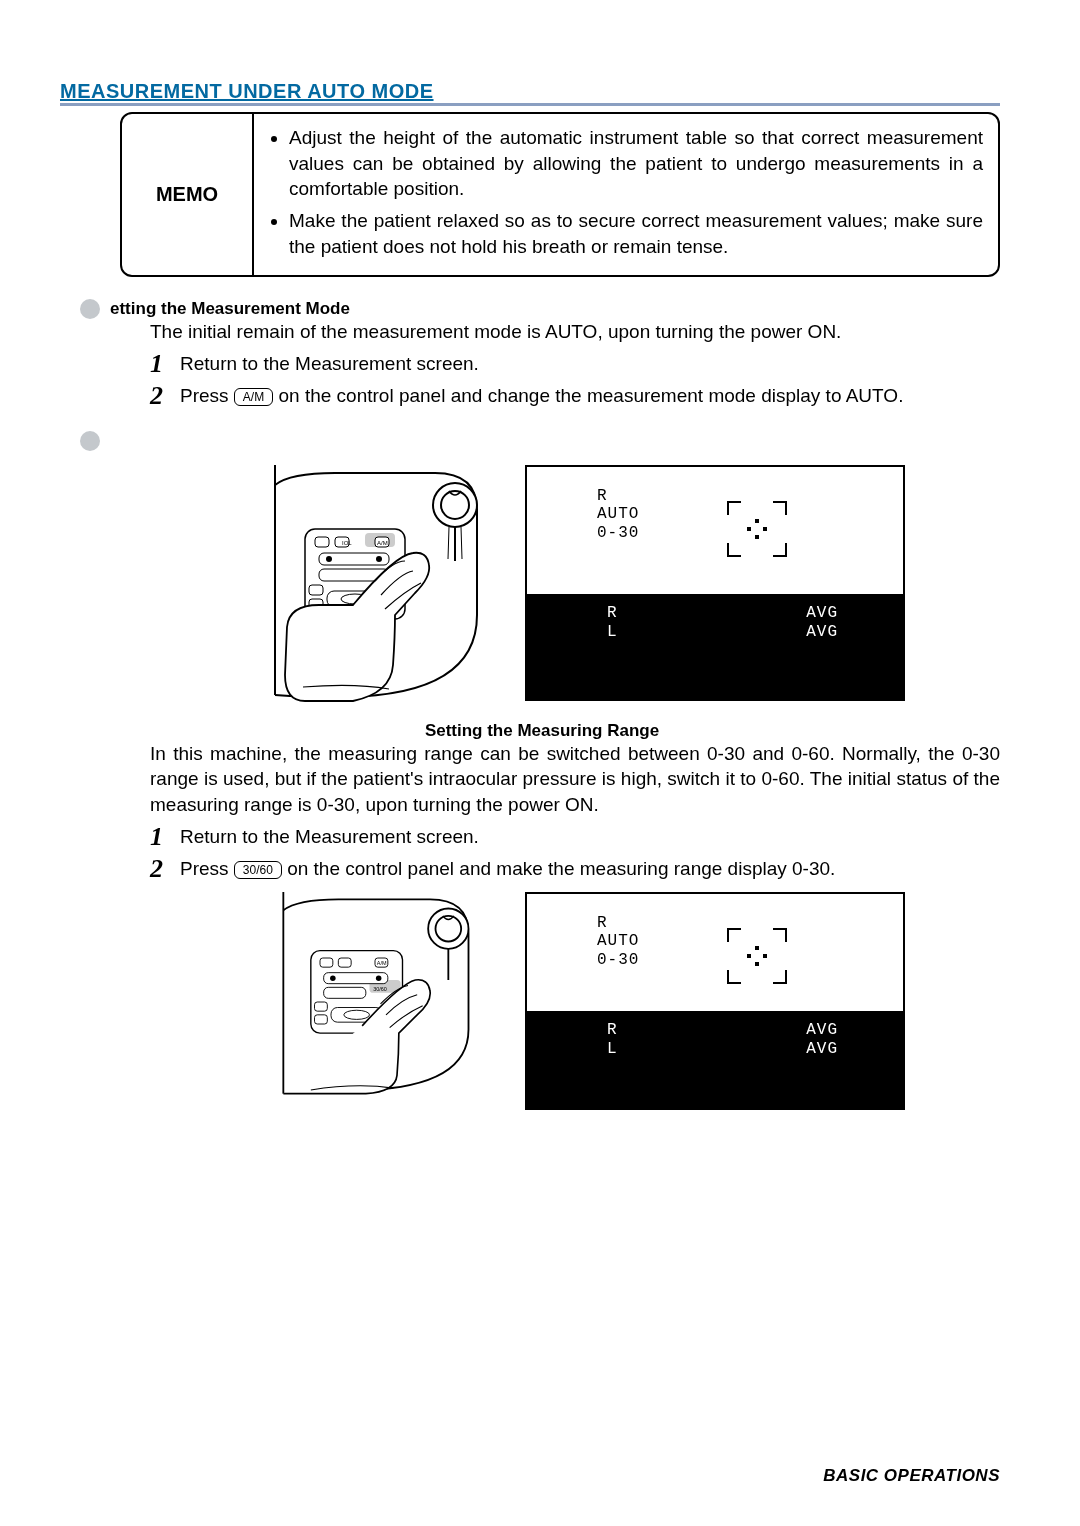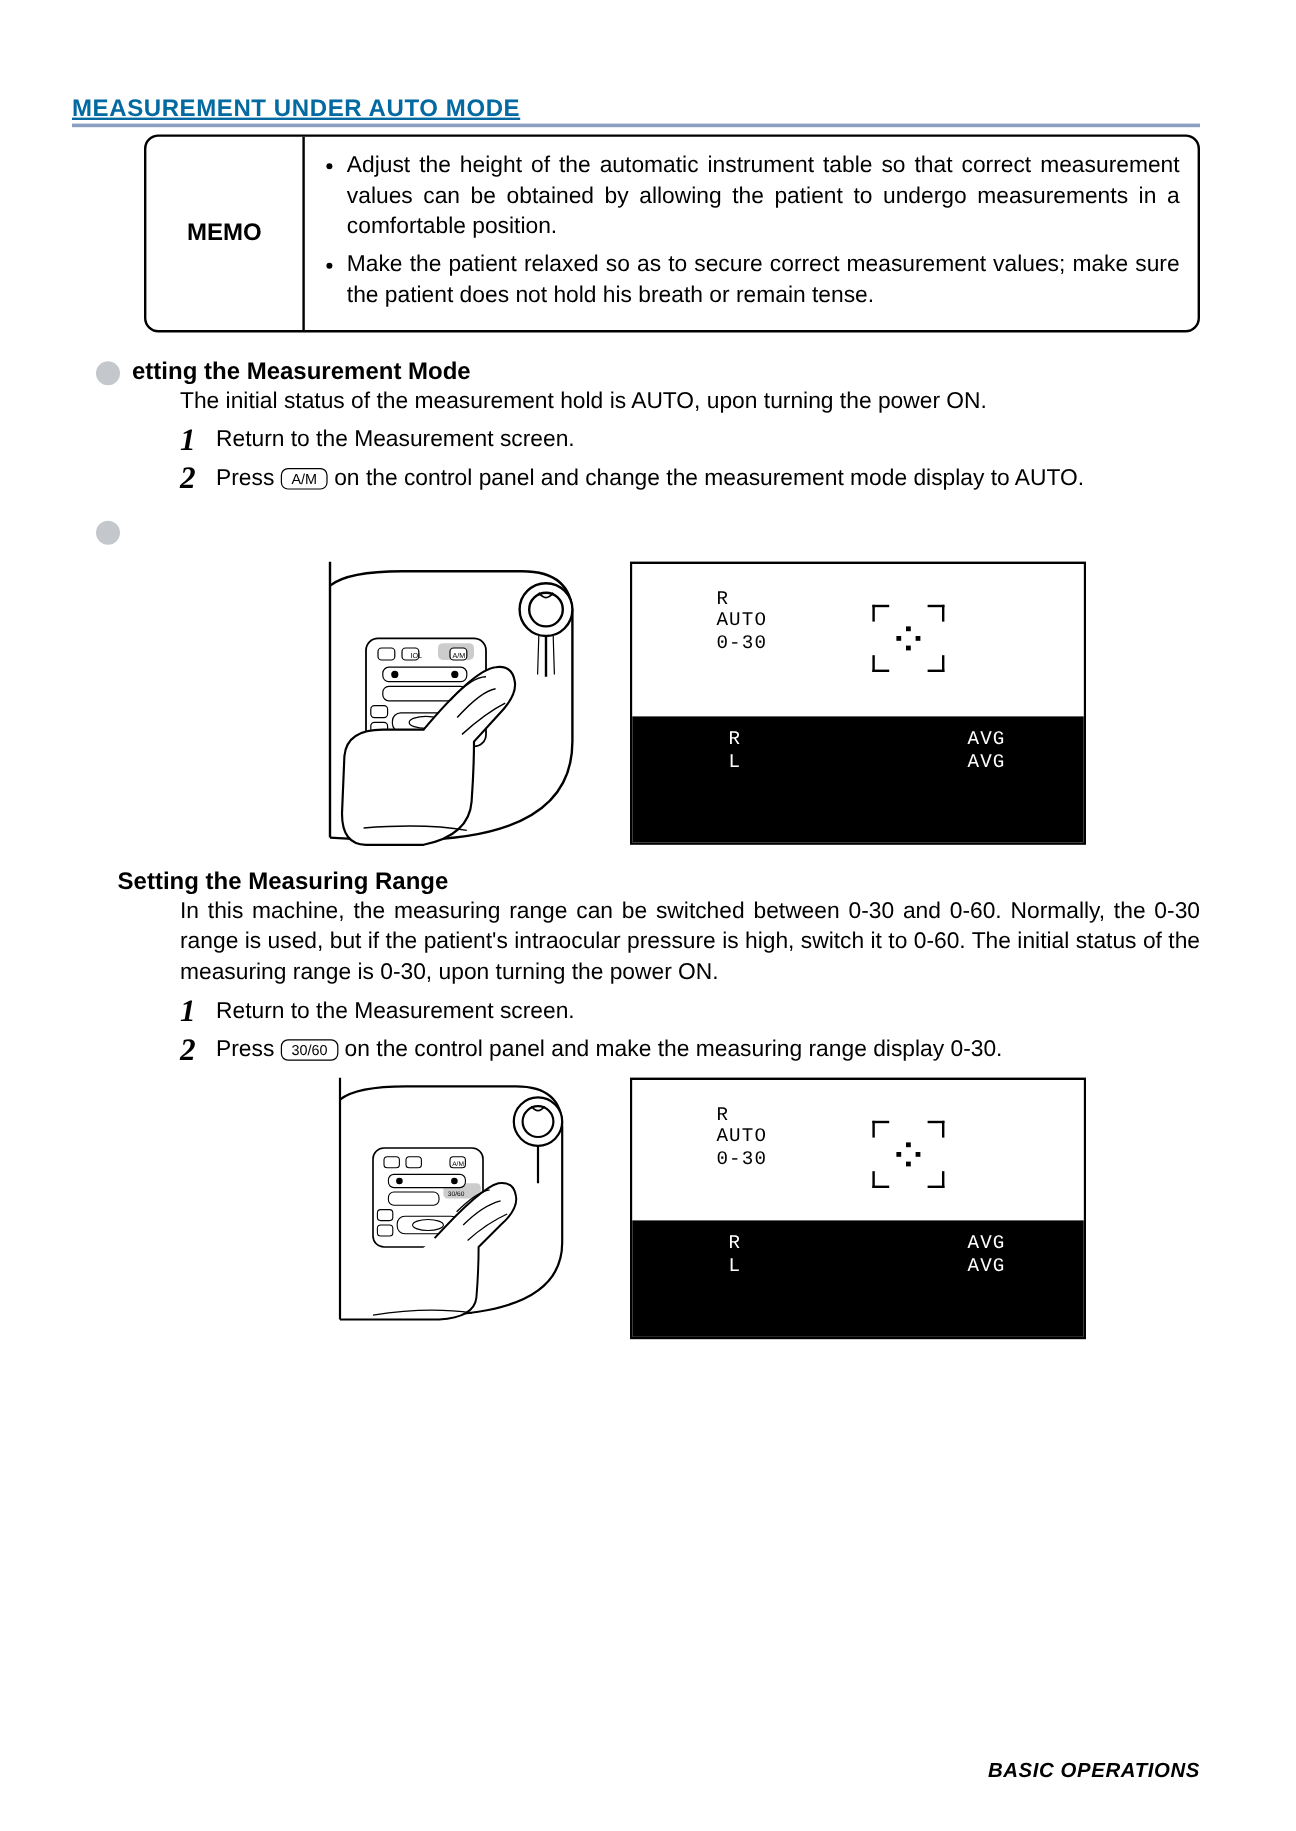--- a/index.html
+++ b/index.html
@@ -69,21 +69,21 @@
   .bullet-gray {
     width: 20px;
     height: 20px;
     border-radius: 50%;
     background: #c4c8cc;
     flex-shrink: 0;
     margin-right: 6px;
   }
   .sub-heading {
     font-weight: bold;
-    font-size: 20px;
+    font-size: 17px;
   }
   .body-text {
     font-size: 19px;
     line-height: 1.35;
     margin-left: 90px;
     text-align: justify;
   }
   .step {
     display: flex;
     align-items: flex-start;
@@ -196,21 +196,22 @@
     font-size: 16px;
     line-height: 1.15;
     letter-spacing: 1px;
     white-space: pre;
     text-align: left;
   }
   .heading2-offset {
     display: flex;
     align-items: center;
     margin-top: 8px;
-    margin-left: 38px;
+    margin-left: 24px;
+    justify-content: center;
   }
   .page-footer {
     position: absolute;
     bottom: 40px;
     right: 80px;
     text-align: right;
   }
   .page-num {
     font-size: 40px;
     font-style: italic;
@@ -257,21 +258,21 @@
         <li>Adjust the height of the automatic instrument table so that correct measurement values can be obtained by allowing the patient to undergo measurements in a comfortable position.</li>
         <li>Make the patient relaxed so as to secure correct measurement values; make sure the patient does not hold his breath or remain tense.</li>
       </ul>
     </div>
   </div>
 
   <div class="sub-heading-row" style="margin-left:20px;">
     <div class="bullet-gray"></div>
     <span class="sub-heading">etting the Measurement Mode</span>
   </div>
-  <div class="body-text">The initial status of the measurement hold is AUTO, upon turning the power ON.</div>
+  <div class="body-text">The initial remain of the measurement mode is AUTO, upon turning the power ON.</div>
 
   <div class="step">
     <div class="step-num">1</div>
     <div class="step-body">Return to the Measurement screen.</div>
   </div>
   <div class="step">
     <div class="step-num">2</div>
     <div class="step-body">
       <span>Press </span>
       <span class="key-badge">A/M</span>

